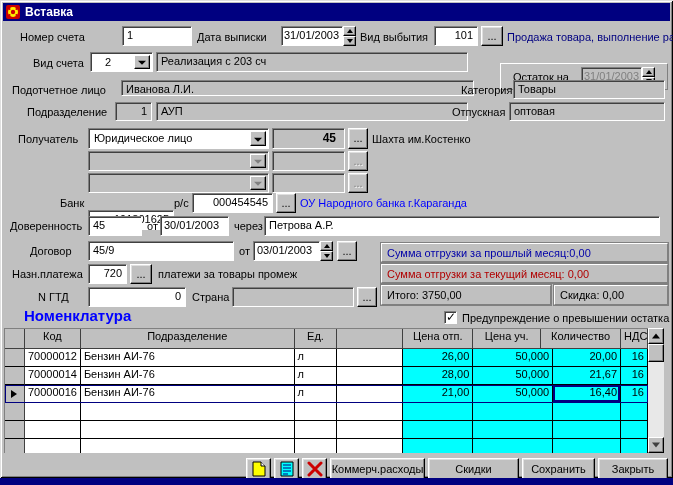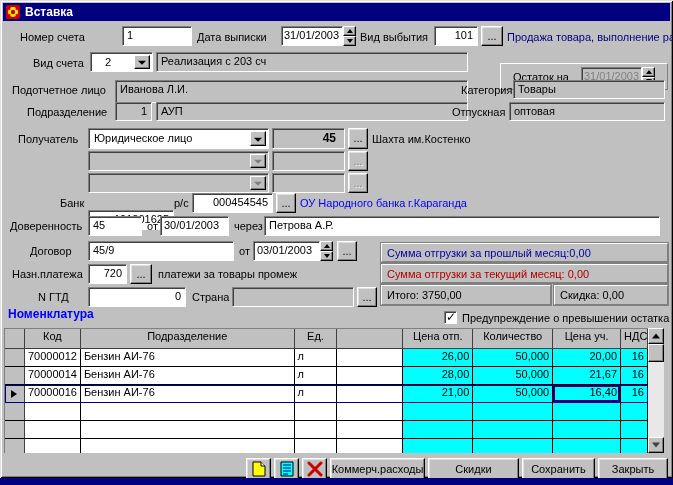--- a/index.html
+++ b/index.html
@@ -118,21 +118,21 @@
   .vscroll .sb {
     position:absolute; left:0; width:16px; height:16px; background:#c0c0c0;
     border:1px solid; border-color:#fff #000 #000 #fff; box-shadow: inset -1px -1px 0 #808080;
   }
   .vscroll .sb i { position:absolute; left:50%; top:50%; transform:translate(-50%,-50%); width:0; height:0;
     border-left:4px solid transparent; border-right:4px solid transparent; }
   .vscroll .sb.up { top:0; } .vscroll .sb.up i { border-bottom:5px solid #000; }
   .vscroll .sb.dn { bottom:0; } .vscroll .sb.dn i { border-top:5px solid #404040; }
   .vscroll .thumb { position:absolute; left:0; top:16px; width:16px; height:18px; background:#c0c0c0;
     border:1px solid; border-color:#fff #000 #000 #fff; box-shadow: inset -1px -1px 0 #808080; }
-  .nom-title { position:absolute; left:8px; top:307px; font-size:12px; font-weight:bold; color:#0000ff; }
+  .nom-title { position:absolute; left:24px; top:307px; font-size:15px; font-weight:bold; color:#0000ff; }
   .bstrip { position:absolute; left:0; top:478px; width:673px; height:7px; background:#000080; }
   .icon-btn svg { display:block; margin:2px auto 0 auto; }
 </style>
 </head>
 <body>
 
 <div class="window">
 
   <div class="titlebar">
     <svg class="ticon" viewBox="0 0 14 14">
@@ -180,21 +180,21 @@
         <span class="up">
           <i></i>
         </span>
         <span class="dn">
           <i></i>
         </span>
       </div>
   </div>
 
   <div class="lbl" style="left:12px;top:84px">Подотчетное лицо</div>
-  <div class="ro" style="left:115px;top:80px;width:353px;height:23px">Иванова Л.И.</div>
+  <div class="ro" style="left:121px;top:80px;width:353px;height:16px">Иванова Л.И.</div>
   <div class="lbl" style="left:461px;top:84px">Категория</div>
   <div class="ro" style="left:513px;top:80px;width:152px;height:19px">Товары</div>
 
   <div class="lbl" style="left:27px;top:106px">Подразделение</div>
   <div class="ro num" style="left:115px;top:102px;width:37px;height:19px">1</div>
   <div class="ro" style="left:156px;top:102px;width:312px;height:19px">АУП</div>
   <div class="lbl" style="left:452px;top:106px">Отпускная цена</div>
   <div class="ro" style="left:509px;top:102px;width:156px;height:19px">оптовая</div>
 
   <div class="lbl" style="left:18px;top:133px">Получатель</div>
@@ -274,22 +274,22 @@
   <div class="lbl" style="left:462px;top:312px">Предупреждение о превышении остатка</div>
 
   <div class="tbl">
     <div class="tr th-row">
       <div class="td selcol c0"></div>
       <div class="td c1">Код</div>
       <div class="td c2">Подразделение</div>
       <div class="td c3">Ед.</div>
       <div class="td c4"></div>
       <div class="td c5">Цена отп.</div>
+      <div class="td c7">Цена уч.</div>
       <div class="td c6">Количество</div>
-      <div class="td c7">Цена уч.</div>
       <div class="td c8">НДС</div>
     </div>
 
     <div class="tr">
       <div class="td selcol c0"></div>
       <div class="td c1">70000012</div>
       <div class="td c2">Бензин АИ-76</div>
       <div class="td c3">л</div>
       <div class="td c4"></div>
       <div class="td c5 cy rnum">26,00</div>

